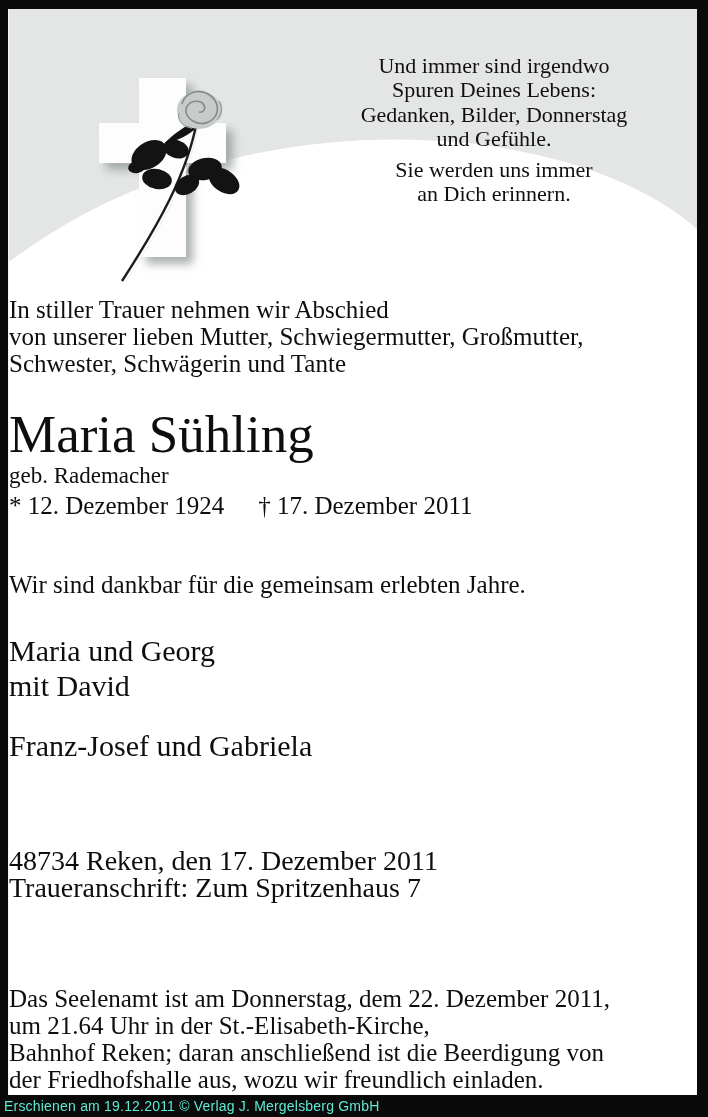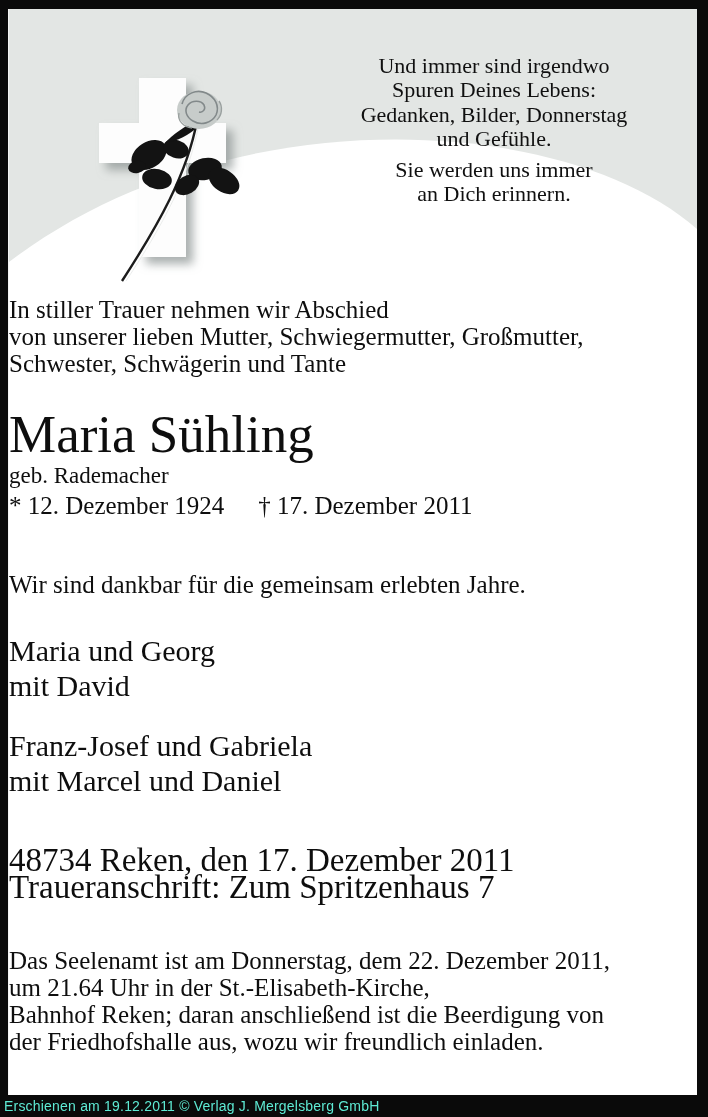--- a/index.html
+++ b/index.html
@@ -39,22 +39,22 @@
   }
   .poem .stanza2 { margin-top: 7px; }
   .intro   { top: 287px; font-size: 25px; line-height: 27px; }
   .name    { top: 397px; font-size: 53px; line-height: 56px; font-weight: 400; }
   .maiden  { top: 454px; font-size: 23px; }
   .dates   { top: 483px; font-size: 25px; }
   .dates .gap { display: inline-block; width: 34px; }
   .thanks  { top: 562px; font-size: 25px; }
   .mourners-1 { top: 624px; font-size: 30px; line-height: 35px; }
   .mourners-2 { top: 719px; font-size: 30px; line-height: 35px; }
-  .address { top: 838px; font-size: 33px; line-height: 27px; }
-  .service { top: 938px; font-size: 25px; line-height: 27px; }
+  .address { top: 838px; font-size: 28px; line-height: 27px; }
+  .service { top: 976px; font-size: 25px; line-height: 27px; }
   .imprint {
     position: absolute;
     left: 4px; bottom: 3px;
     font-family: "Liberation Sans", "DejaVu Sans", sans-serif;
     font-size: 14px;
     color: #5eead4;
     letter-spacing: 0.2px;
   }
 </style>
 </head>
@@ -129,21 +129,20 @@
     </div>
 
     <div class="txt thanks">Wir sind dankbar für die gemeinsam erlebten Jahre.</div>
 
     <div class="txt mourners-1">
       <div>Maria und Georg</div>
       <div>mit David</div>
     </div>
     <div class="txt mourners-2">
       <div>Franz-Josef und Gabriela</div>
-      <div>mit Marcel und Daniel</div>
     </div>
 
     <div class="txt address">
       <div>48734 Reken, den 17. Dezember 2011</div>
       <div>Traueranschrift: Zum Spritzenhaus 7</div>
     </div>
 
     <div class="txt service">
       <div>Das Seelenamt ist am Donnerstag, dem 22. Dezember 2011,</div>
       <div>um 21.64 Uhr in der St.-Elisabeth-Kirche,</div>

